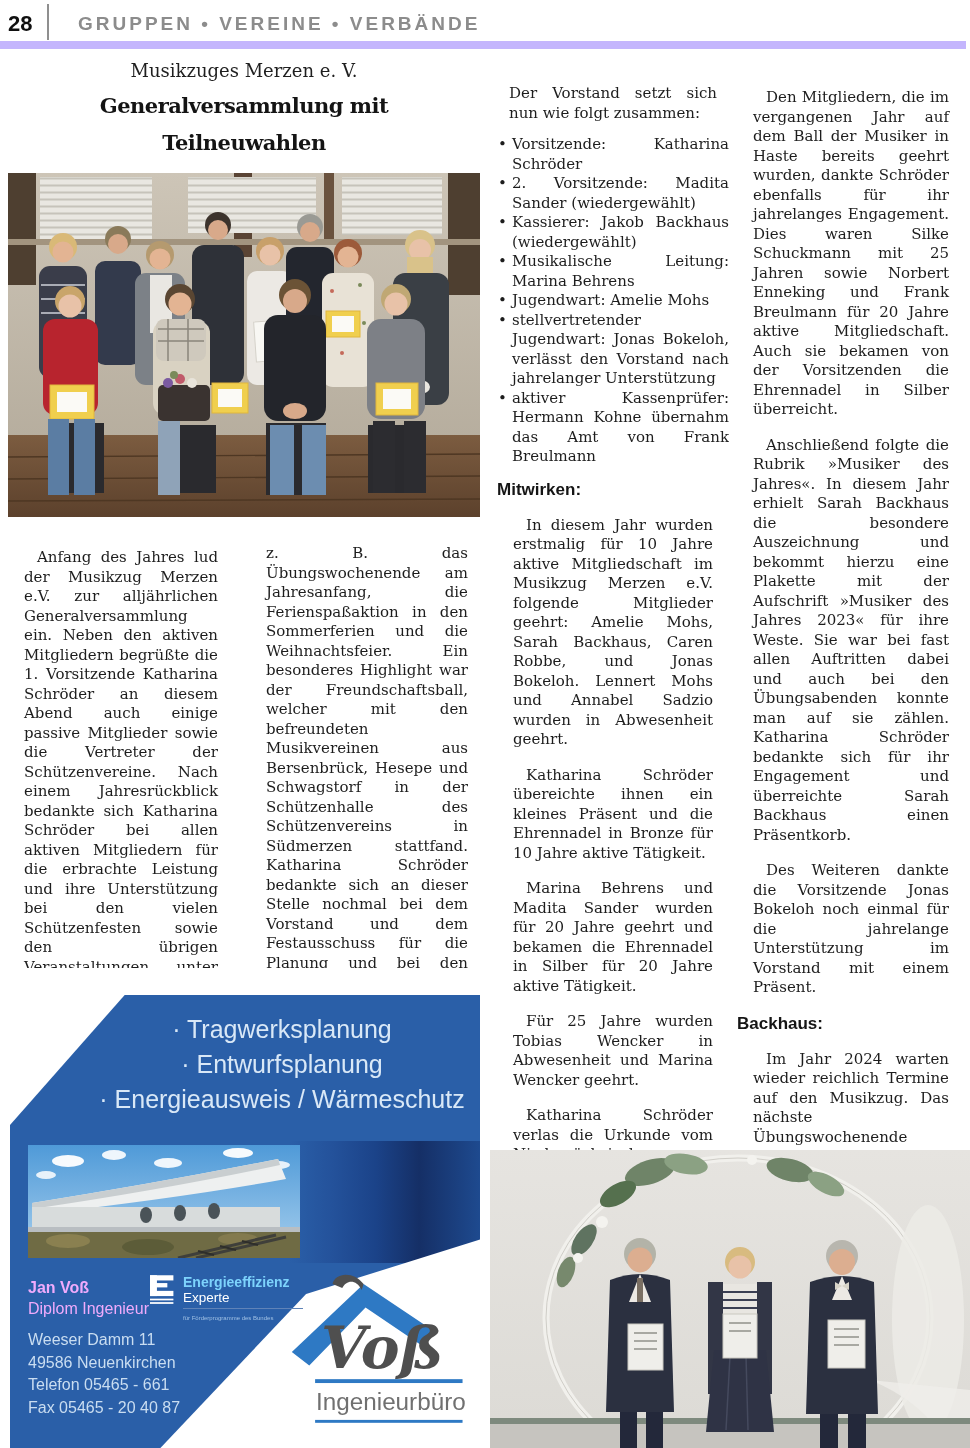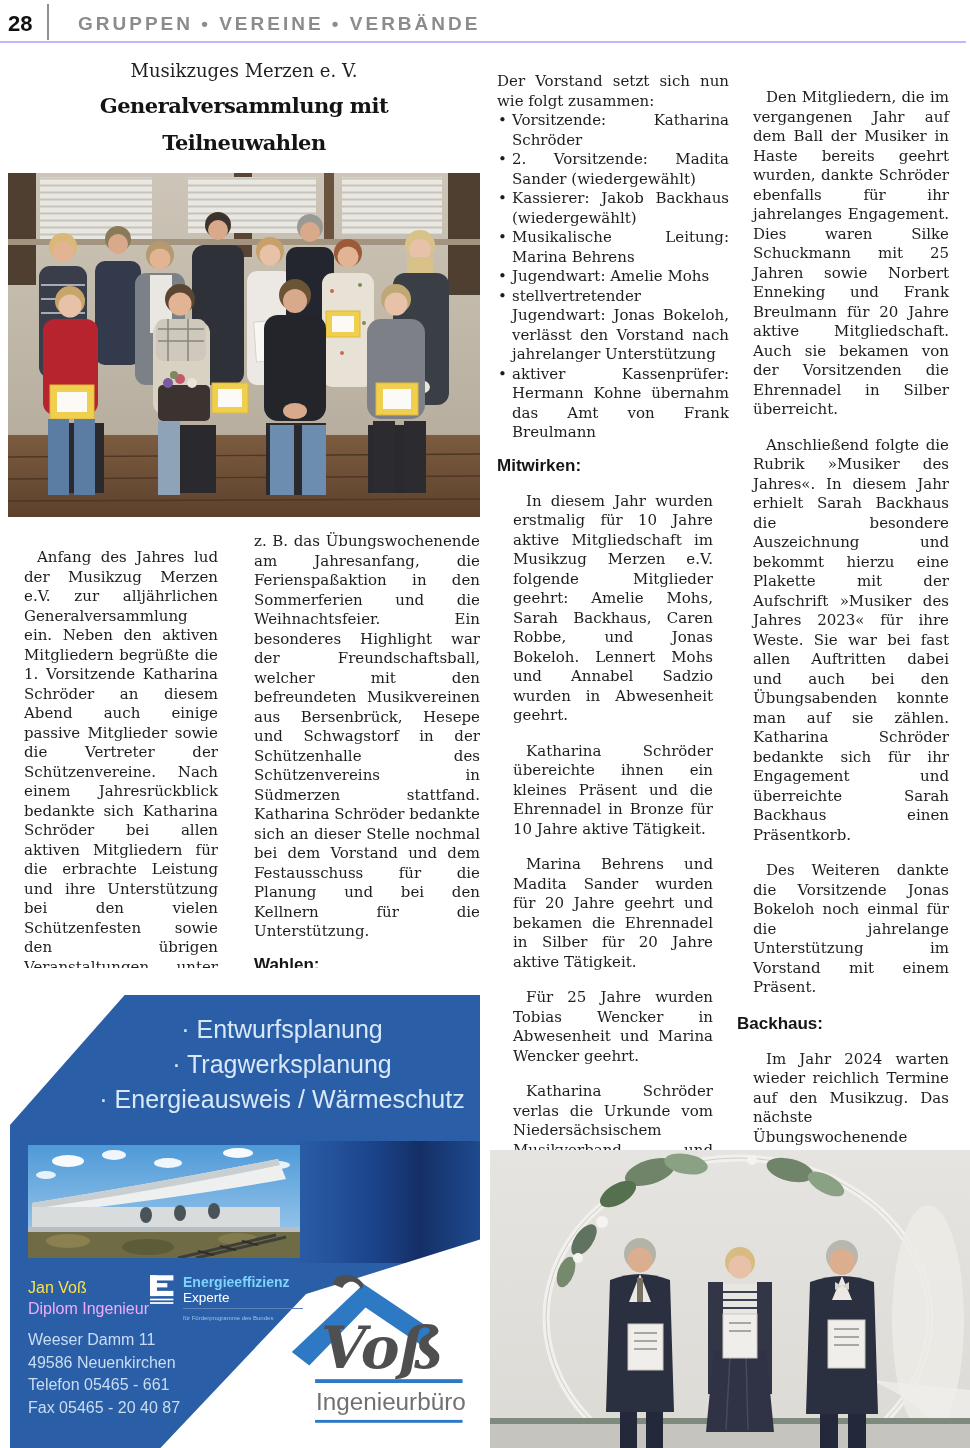--- a/index.html
+++ b/index.html
@@ -1,37 +1,37 @@
 <!DOCTYPE html>
 <html lang="de"><head>
 <meta charset="utf-8">
 <style>
   html,body{margin:0;padding:0;background:#e9e9e9;}
   .page{position:relative;width:970px;height:1448px;background:#ffffff;overflow:hidden;
         font-family:"DejaVu Serif",serif;color:#1d1d1d;margin:0 auto;}
 
   
-  .masthead{position:absolute;top:0;left:0;right:4px;height:41px;border-bottom:2px solid #c4b5fd;}
+  .masthead{position:absolute;top:0;left:0;right:4px;height:41px;border-bottom:8px solid #c4b5fd;}
   .pagenum{position:absolute;left:8px;top:11px;font:bold 22px "Liberation Sans",sans-serif;color:#101010;}
   .mast-divider{position:absolute;left:47px;top:4px;width:1.5px;height:36px;background:#8f8f8f;}
   .section-title{position:absolute;left:78px;top:13px;font:bold 19px "Liberation Sans",sans-serif;
                  color:#8c8c8c;letter-spacing:3px;}
 
   
   .left-block{position:absolute;left:8px;top:60px;width:472px;}
   .kicker{text-align:center;font-size:18px;color:#1f1f1f;}
   .headline{text-align:center;font-weight:bold;font-size:21px;line-height:37px;
             margin:6px auto 0;max-width:410px;letter-spacing:-0.5px;color:#141414;}
   .photo1{display:block;margin-top:12px;width:472px;height:344px;}
 
   .body-cols{display:flex;gap:20px;margin-top:15px;}
   .col{width:226px;height:436px;overflow:hidden;}
   .textflow{font-size:15px;line-height:19.5px;text-align:justify;hyphens:auto;}
   p.para{margin:16px;text-indent:13px;}
-  p.noindent{margin:0;text-indent:0;}
+  p.noindent{margin:12px;text-indent:0;}
   .subhead{font:bold 17px "Liberation Sans",sans-serif;color:#151515;margin:13px 0 3px;text-indent:0;text-align:left;}
 
   
   .col3{position:absolute;left:497px;top:72px;width:232px;height:1078px;overflow:hidden;}
   .col4{position:absolute;left:737px;top:72px;width:228px;height:1078px;overflow:hidden;}
   ul.board{list-style:none;margin:0;padding:0;text-align:justify;}
   ul.board li{position:relative;padding-left:15px;}
   ul.board li::before{content:"•";position:absolute;left:1px;top:0;}
 
   
@@ -44,21 +44,21 @@
              clip-path:polygon(0 0,94% 0,0 100%);}
   .ad-stripes{position:absolute;left:280px;top:146px;width:190px;height:122px;
               background:linear-gradient(90deg,#2a5fa8 0%,#24529b 22%,#1b4389 45%,#152f66 68%,#1e4a8f 100%);}
   .ad-wedge{position:absolute;inset:0;background:#ffffff;
             clip-path:polygon(100% 54%,63% 66%,32% 100%,100% 100%);}
   .ad-services{position:absolute;top:17px;left:78px;width:388px;text-align:center;
                color:#d9e8f7;font-size:25px;line-height:35px;}
   .service::before{content:"· ";}
   .ad-photo{position:absolute;left:18px;top:150px;width:272px;height:113px;}
   .ad-contact{position:absolute;left:18px;top:282px;line-height:21px;}
-  .contact-name{font-weight:normal;font-size:16px;color:#fde047;}
+  .contact-name{font-weight:bold;font-size:16px;color:#f0abfc;}
   .contact-title{font-size:16px;color:#f0abfc;}
   .ad-address{position:absolute;left:18px;top:334px;font-size:16px;line-height:22.5px;color:#c9ddf1;}
   .energy{position:absolute;left:140px;top:280px;display:flex;gap:7px;align-items:flex-start;}
   .energy-text{line-height:15px;}
   .energy-line1{font-weight:bold;font-size:14px;color:#7dd3fc;}
   .energy-line2{font-size:13.5px;color:#ffffff;}
   .energy-small{font-size:6px;color:#9fc0e4;margin-top:3px;border-top:1px solid #5f83b8;padding-top:2px;width:120px;}
   .brand{position:absolute;left:276px;top:266px;width:194px;height:182px;}
 </style>
 </head>
@@ -309,22 +309,22 @@
       <rect x="330" y="264" width="18" height="34" fill="#23283a"></rect>
         <rect x="358" y="264" width="18" height="34" fill="#23283a"></rect>
     </g>
   </svg>
 
   <div class="ad">
     <div class="ad-stripes"></div>
     <div class="ad-corner"></div>
 
     <div class="ad-services">
+      <div class="service">Tragwerksplanung</div>
       <div class="service">Entwurfsplanung</div>
-      <div class="service">Tragwerksplanung</div>
       <div class="service">Energieausweis / Wärmeschutz</div>
     </div>
 
     <svg class="ad-photo" viewBox="0 0 272 113" preserveAspectRatio="none">
       <defs>
         <linearGradient id="sky" x1="0" y1="0" x2="0" y2="1">
           <stop offset="0" stop-color="#4f9ad8"></stop>
             <stop offset="1" stop-color="#a9d0ee"></stop>
         </linearGradient>
       </defs>

